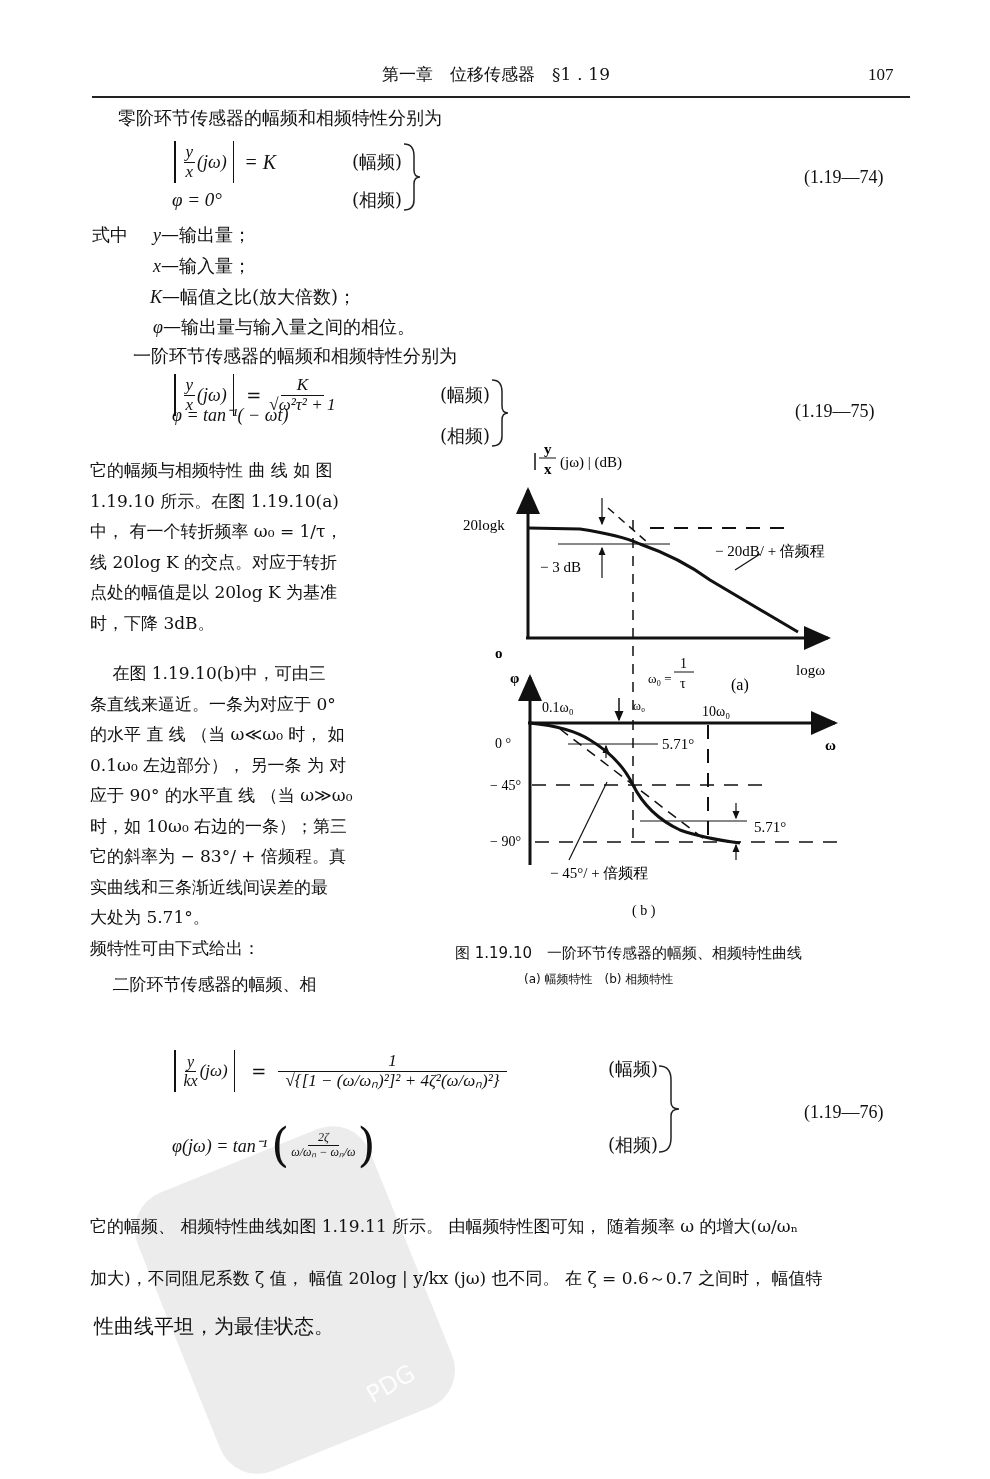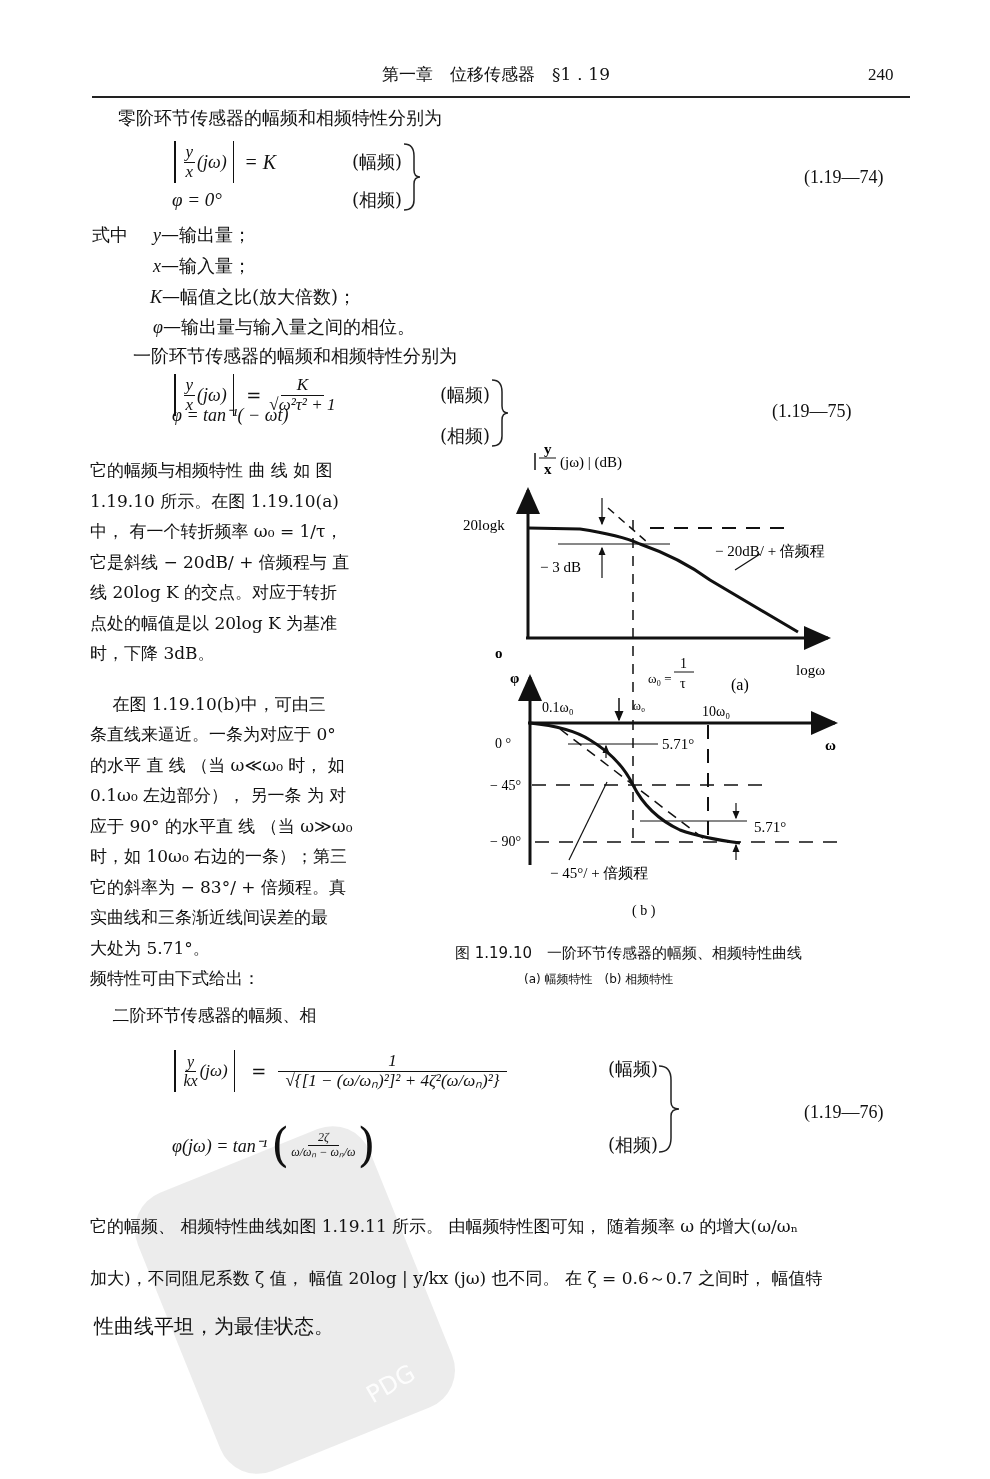--- a/index.html
+++ b/index.html
@@ -23,21 +23,21 @@
             font-size:24px; color:rgba(255,255,255,0.9); transform:rotate(-30deg); }
   svg text { font-family:"Liberation Serif", serif; }
 </style>
 </head>
 <body>
 
 <div class="watermark"></div>
 <div class="wm-pdg">PDG</div>
 
 <div class="abs txt hdr" style="left:382px;top:66px;">第一章　位移传感器　§1．19</div>
-<div class="abs txt hdr" style="left:868px;top:66px;font-family:'Liberation Serif',serif;">240</div>
+<div class="abs txt hdr" style="left:868px;top:66px;font-family:'Liberation Serif',serif;">107</div>
 <div class="rule"></div>
 
 <div class="abs txt" style="left:118px;top:109px;">零阶环节传感器的幅频和相频特性分别为</div>
 
 <div class="abs" style="left:168px;top:141px;display:flex;align-items:center;">
   <span class="absbar"></span>
   <span class="frac it" style="font-size:17px;">
     <span class="num">y</span>
     <span class="den">x</span>
   </span>
@@ -81,27 +81,26 @@
     <span class="num" style="padding:0 16px;">K</span>
     <span class="den">√ω²τ² + 1</span>
   </span>
 </div>
 <div class="abs txt" style="left:440px;top:386px;">(幅频)</div>
 <div class="abs txt it" style="left:172px;top:406px;">φ = tan⁻¹( − ωt)</div>
 <div class="abs txt" style="left:440px;top:427px;">(相频)</div>
 <svg class="abs" style="left:488px;top:378px;" width="24" height="70">
   <path d="M4 2 Q14 2 14 14 L14 28 Q14 35 20 35 Q14 35 14 42 L14 58 Q14 68 4 68" fill="none" stroke="#222" stroke-width="1.5"></path>
 </svg>
-<div class="abs eqno" style="left:772px;top:401px;">(1.19—75)</div>
+<div class="abs eqno" style="left:795px;top:401px;">(1.19—75)</div>
 
 <div class="abs body-col" style="left:90px;top:455px;width:300px;">
   <div>它的幅频与相频特性 曲 线 如 图</div>
   <div>1.19.10 所示。在图 1.19.10(a)</div>
   <div>中，  有一个转折频率 ω₀ = 1/τ，</div>
-  <div>它是斜线 − 20dB/ + 倍频程与 直</div>
   <div>线 20log K 的交点。对应于转折</div>
   <div>点处的幅值是以 20log K 为基准</div>
   <div>时，下降 3dB。</div>
   <div style="margin-top:20px;">　 在图 1.19.10(b)中，可由三</div>
   <div>条直线来逼近。一条为对应于 0°</div>
   <div>的水平 直 线 （当 ω≪ω₀ 时， 如</div>
   <div>0.1ω₀ 左边部分）， 另一条 为 对</div>
   <div>应于 90° 的水平直 线 （当 ω≫ω₀</div>
   <div>时，如 10ω₀ 右边的一条）；第三</div>
   <div>它的斜率为 − 83°/ + 倍频程。真</div>

